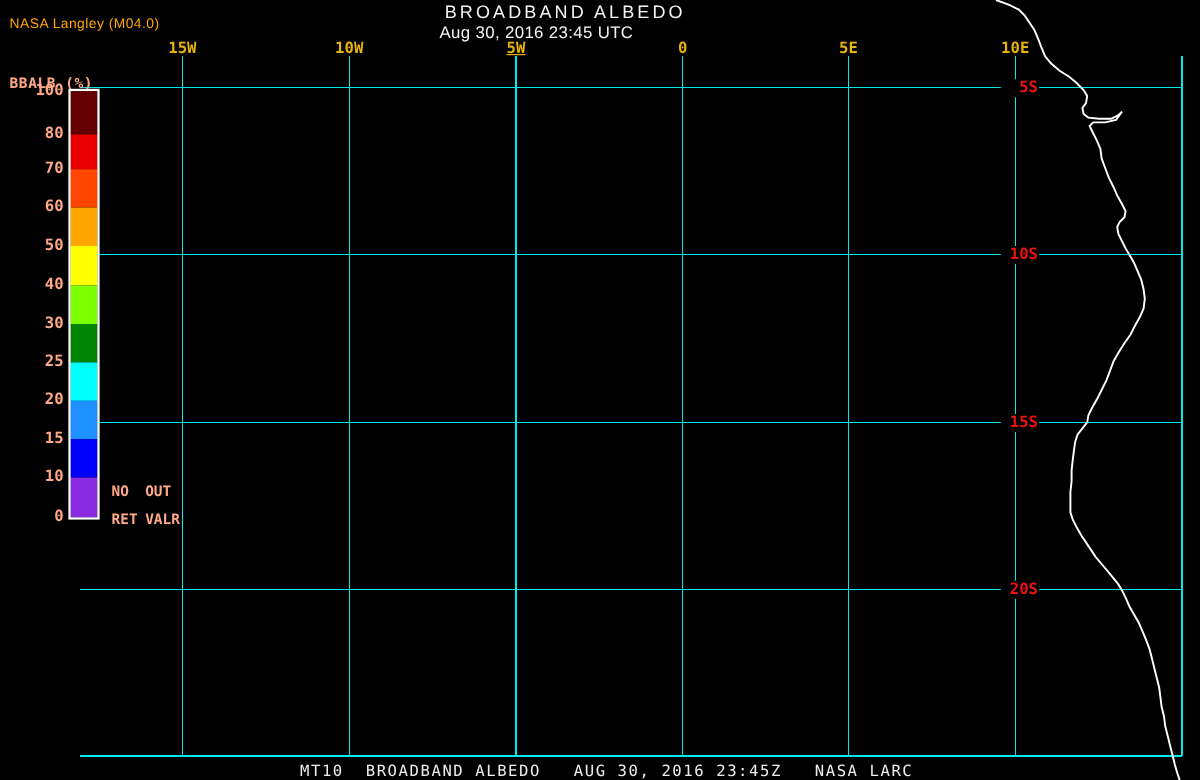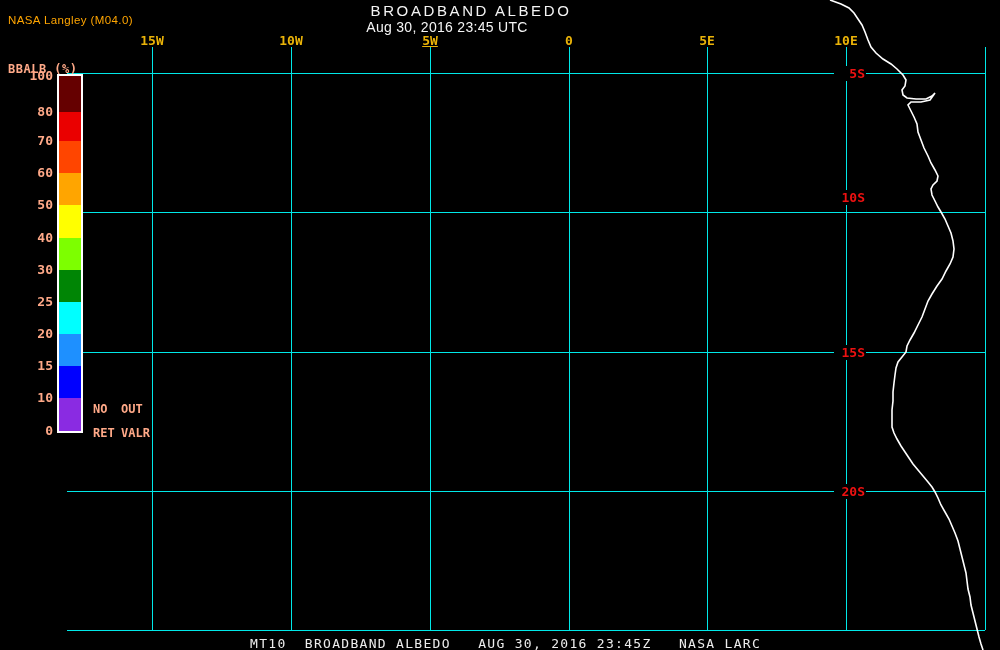--- a/index.html
+++ b/index.html
@@ -112,21 +112,21 @@
   </svg>
 
   <div class="abs lon" style="left:152px;">15W</div>
   <div class="abs lon" style="left:291px;">10W</div>
   <div class="abs lon" style="left:430px;text-decoration:underline;">5W</div>
   <div class="abs lon" style="left:569px;">0</div>
   <div class="abs lon" style="left:707px;">5E</div>
   <div class="abs lon" style="left:846px;">10E</div>
 
   <div class="abs lat" style="left:834px;top:66px;">5S</div>
-  <div class="abs lat" style="left:834px;top:190px;">10S</div>
+  <div class="abs lat" style="left:834px;top:205px;">10S</div>
   <div class="abs lat" style="left:834px;top:345px;">15S</div>
   <div class="abs lat" style="left:834px;top:484px;">20S</div>
 
   <div class="abs cbar-label">BBALB (%)</div>
 
   <div class="abs tick" style="top:68px;">100</div>
   <div class="abs tick" style="top:104px;">80</div>
   <div class="abs tick" style="top:133px;">70</div>
   <div class="abs tick" style="top:165px;">60</div>
   <div class="abs tick" style="top:197px;">50</div>

